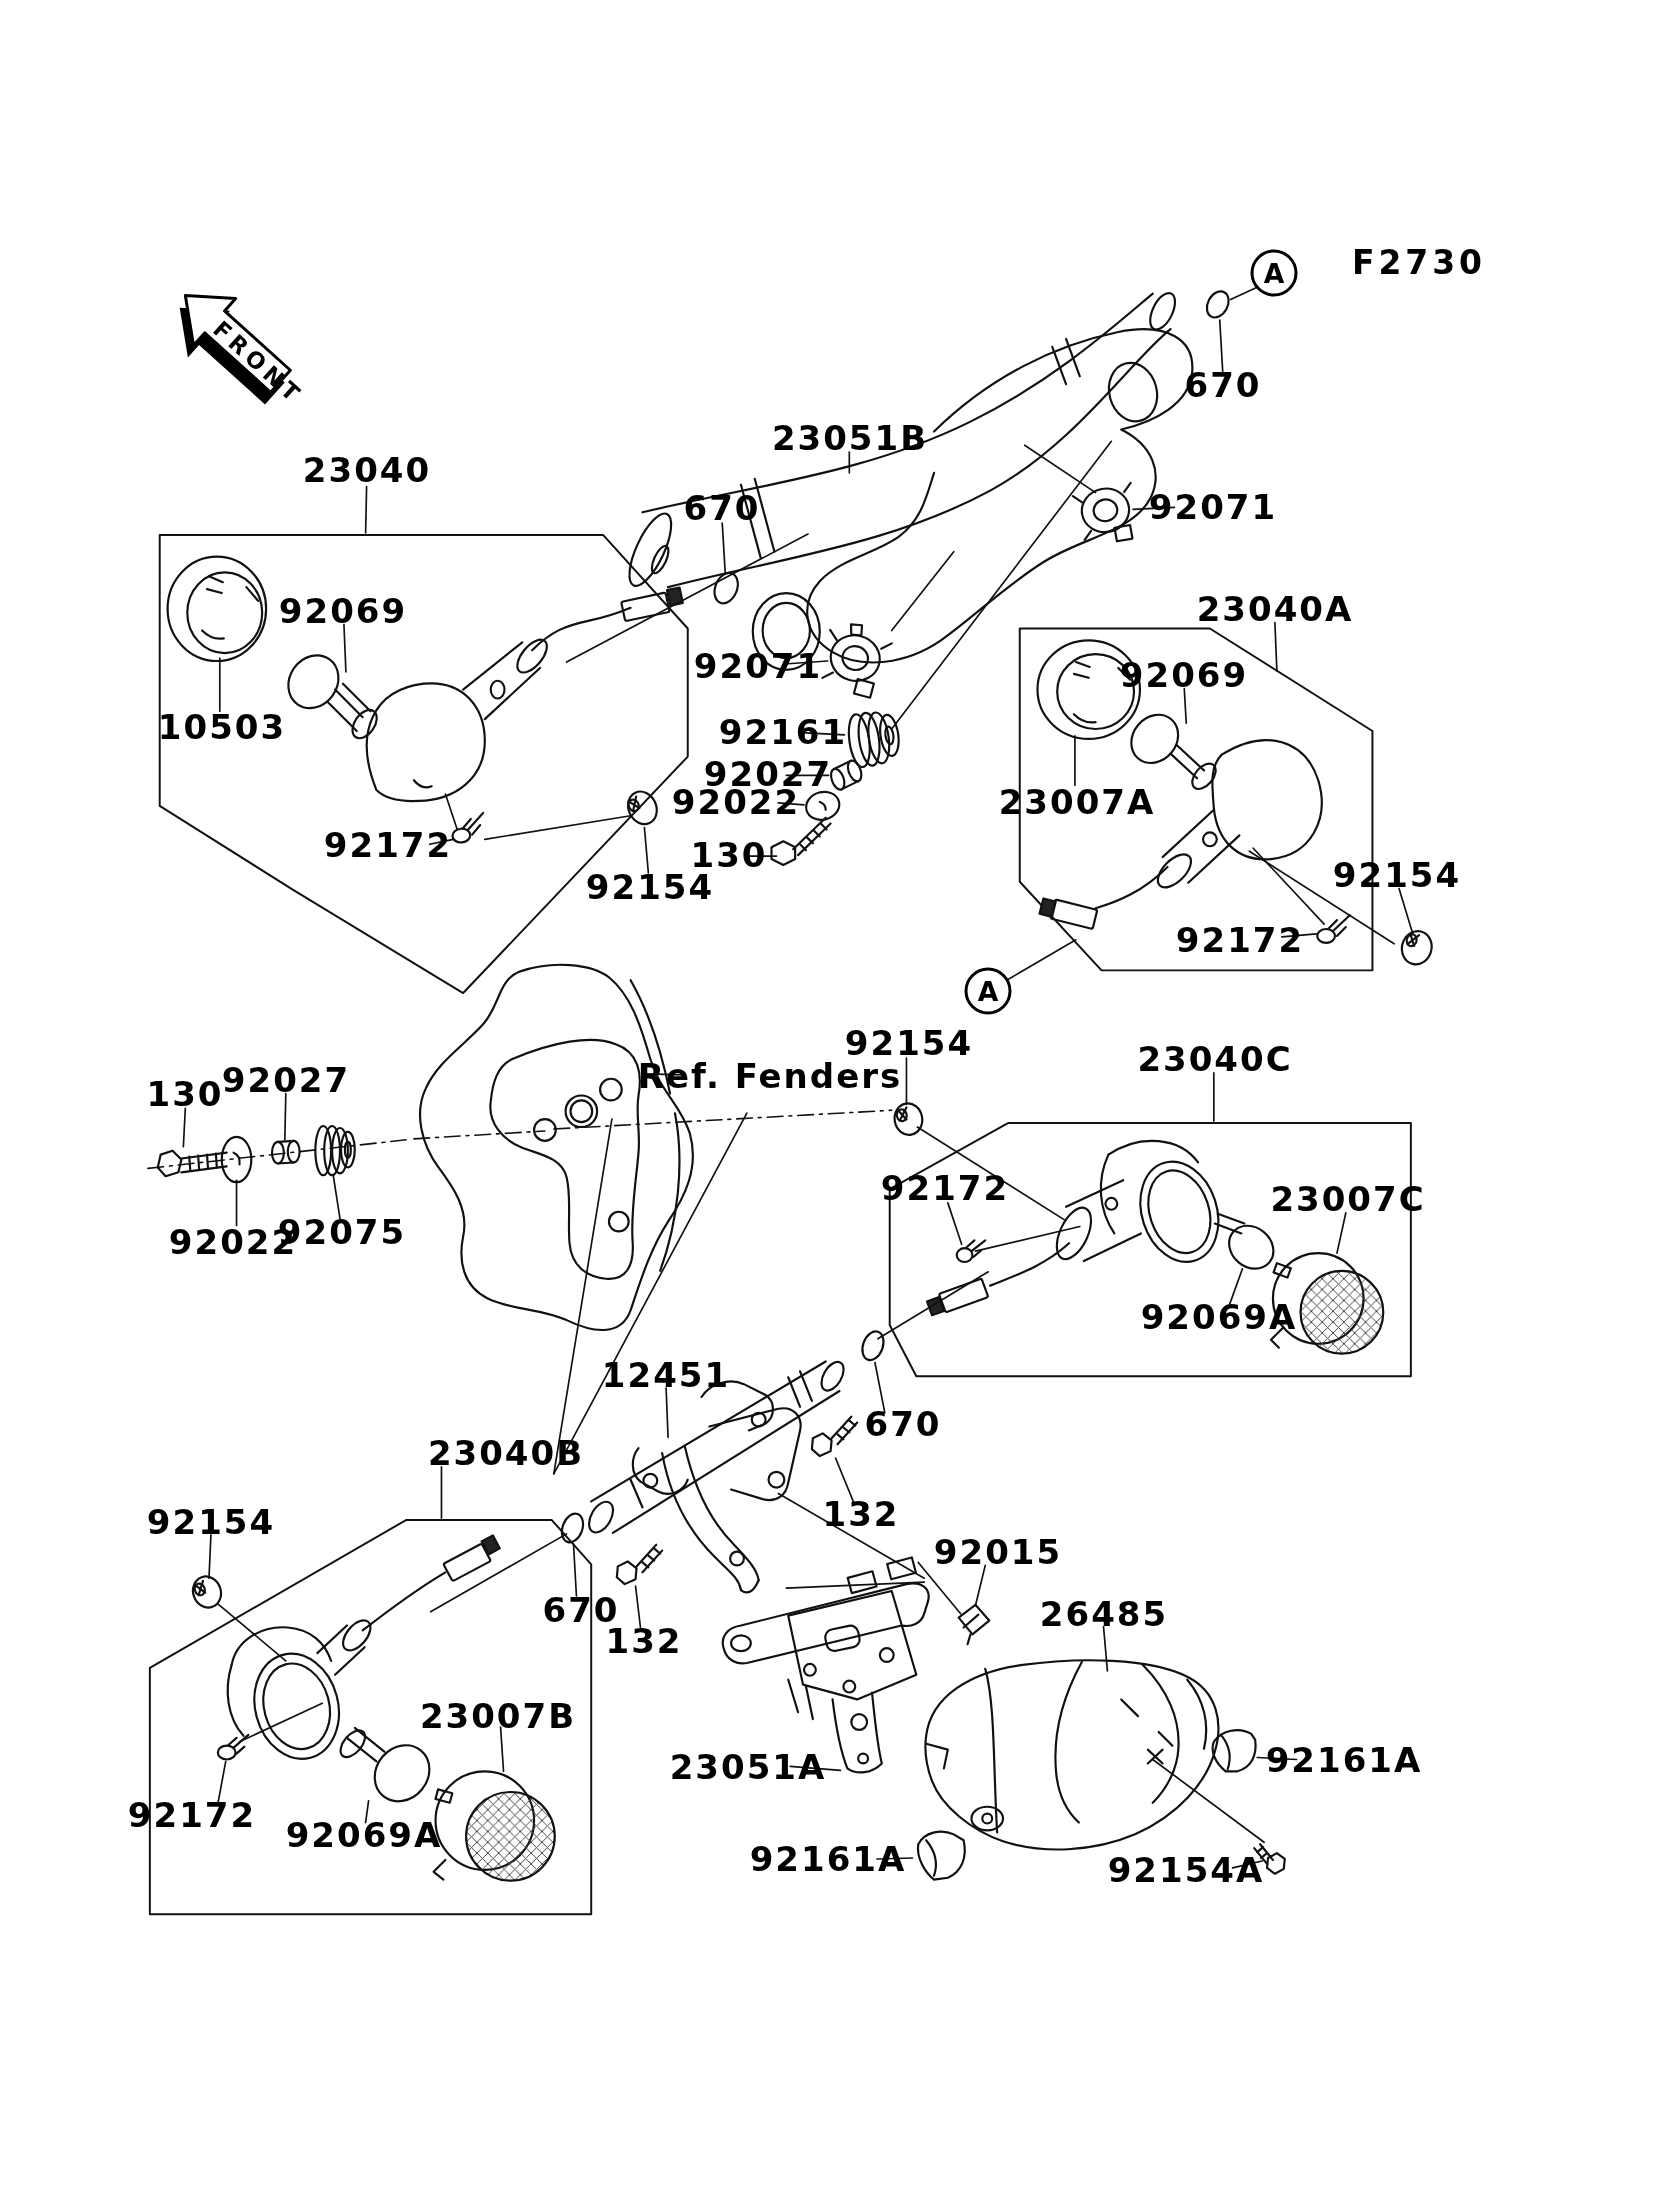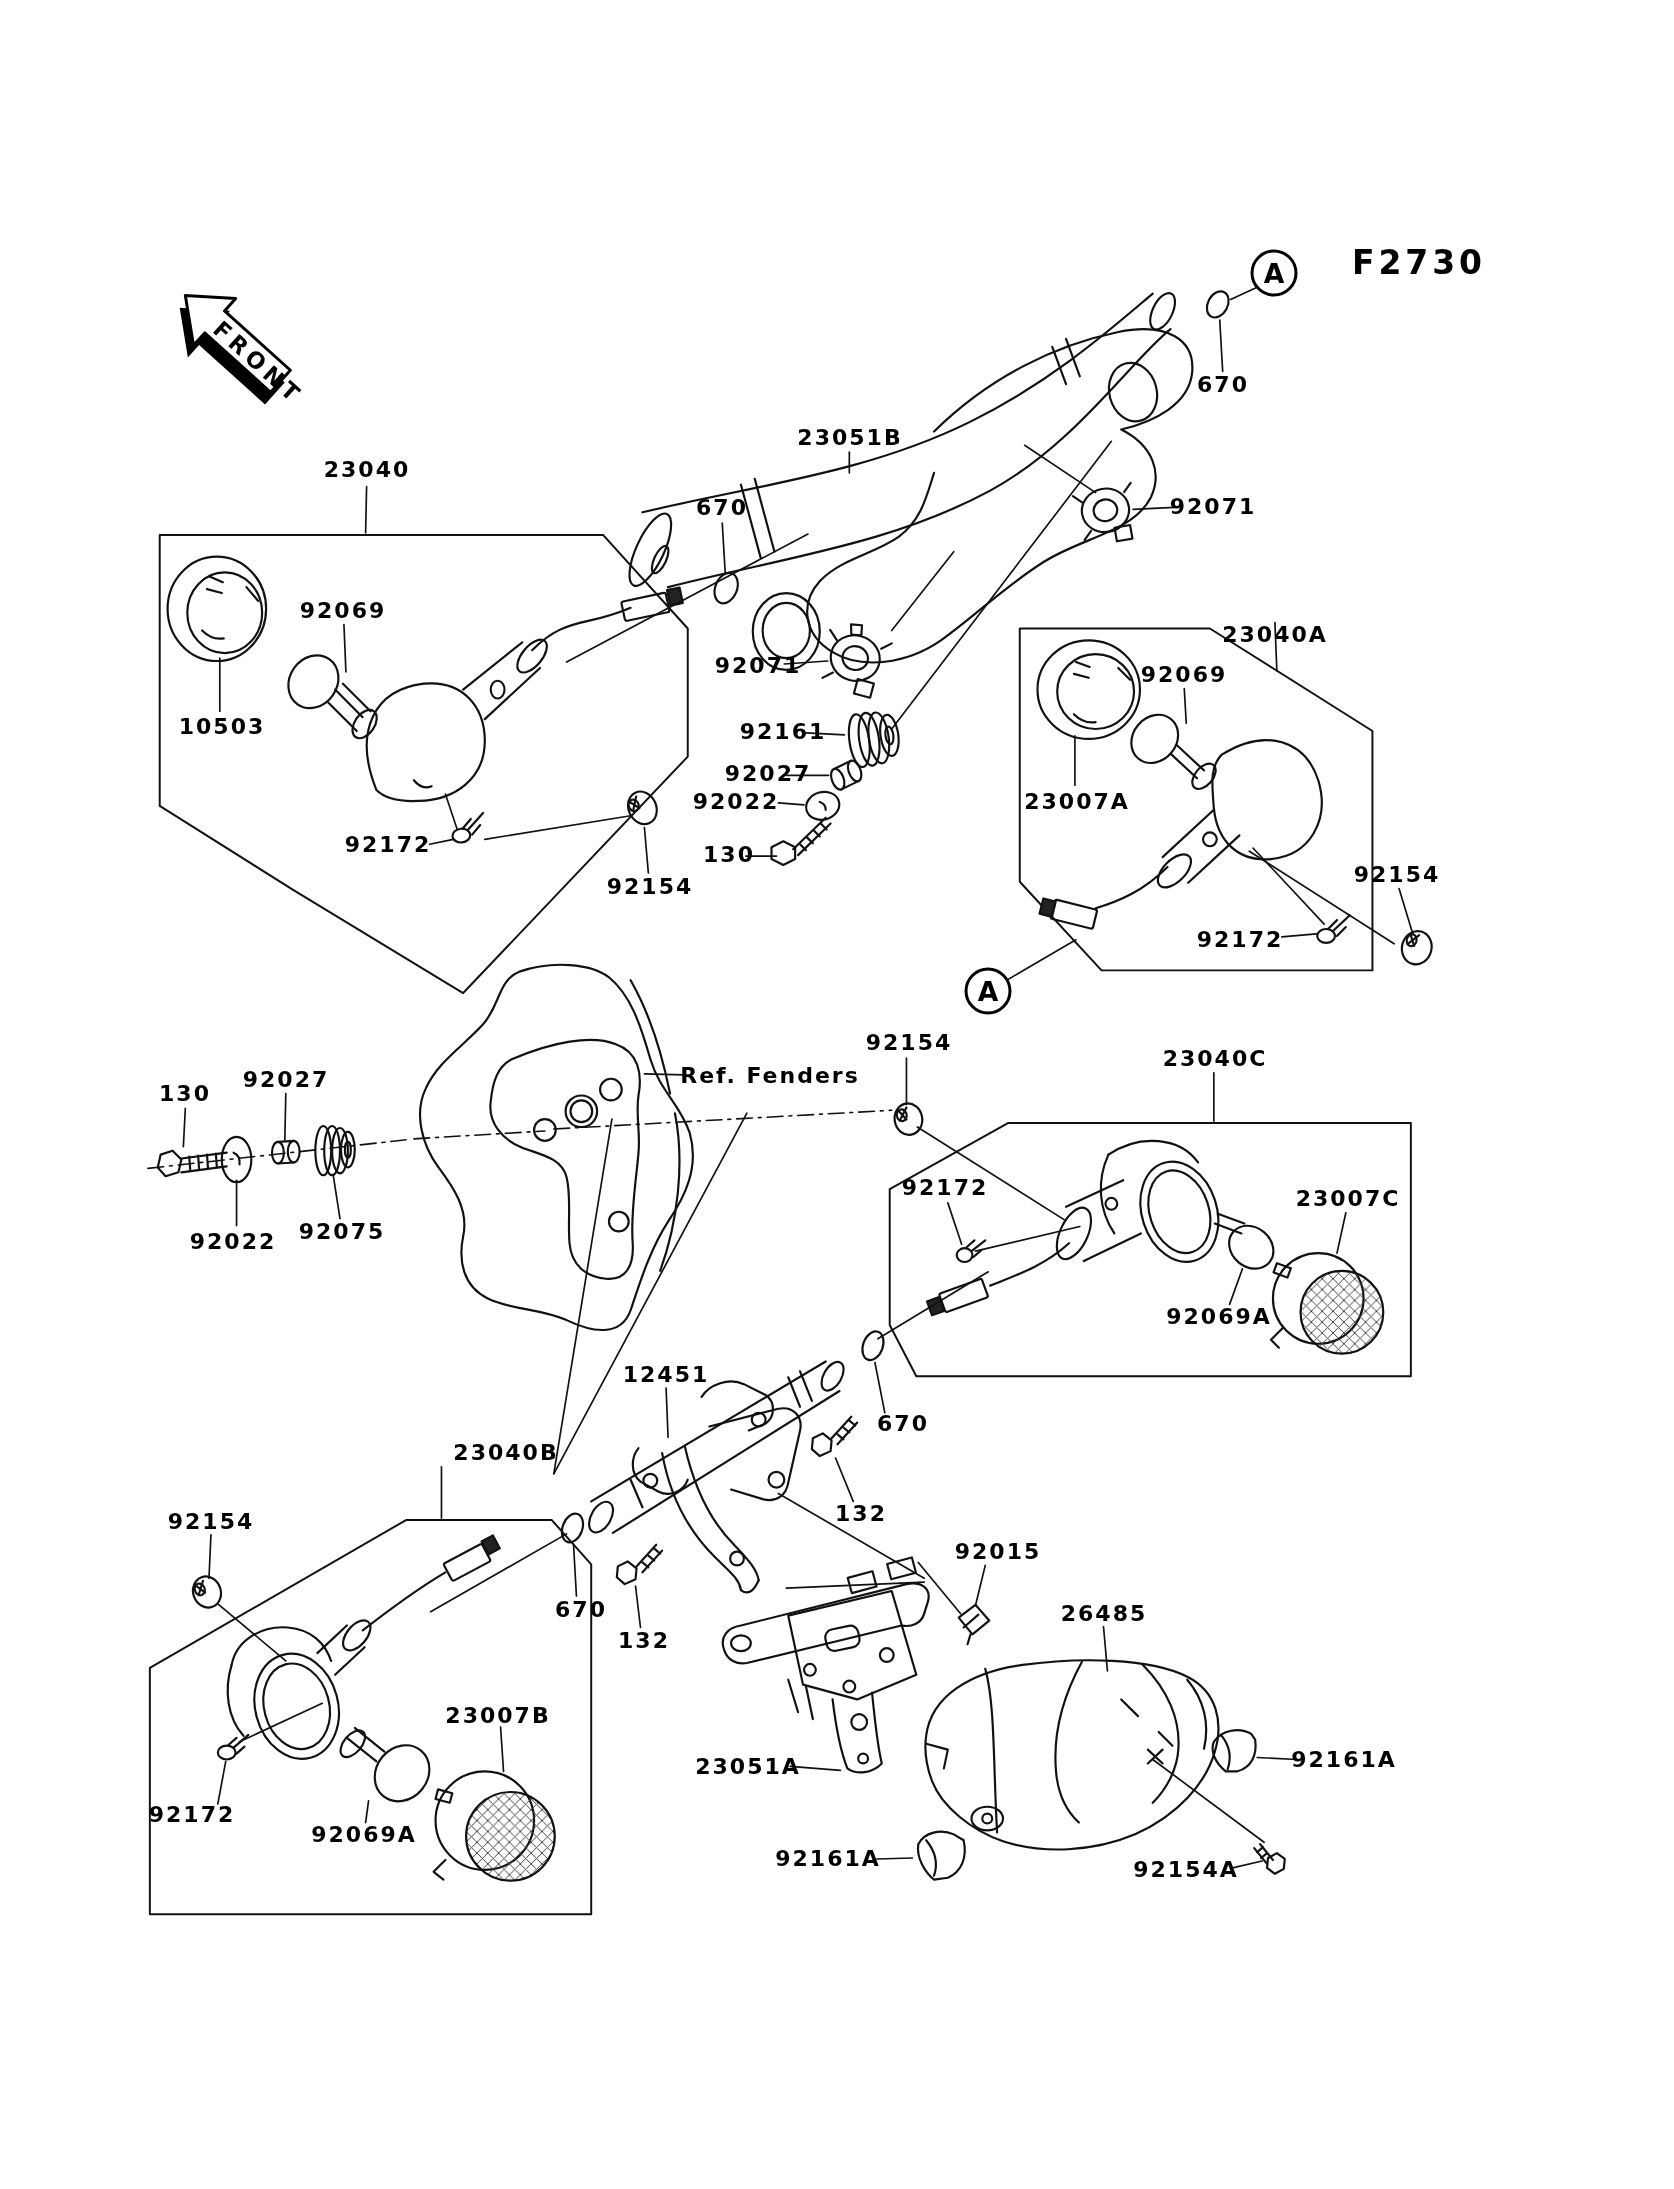--- a/index.html
+++ b/index.html
@@ -3,21 +3,21 @@
 <meta charset="utf-8">
 <style>
   html,body{margin:0;padding:0;background:#fff}
   .stage{position:relative;width:1675px;height:2190px;background:#fff;overflow:hidden;
          font-family:"DejaVu Sans","Liberation Sans",sans-serif;color:#000}
   .stage > svg{position:absolute;left:0;top:0}
   .ln{stroke:#111;fill:none;stroke-width:2.2;stroke-linecap:round;stroke-linejoin:round}
   .thin{stroke-width:1.7}
   .boxln{stroke-width:2}
   .axis{stroke-width:1.6;stroke-dasharray:16 6 3 6}
-  .part-label{position:absolute;transform:translate(-50%,-50%);font-weight:bold;font-size:22px;
+  .part-label{position:absolute;transform:translate(-50%,-50%);font-weight:bold;font-size:34px;
               letter-spacing:2px;white-space:nowrap;line-height:1}
   .fig-code{position:absolute;left:1419px;top:262px;transform:translate(-50%,-50%);
             font-weight:bold;font-size:33px;letter-spacing:3.9px}
   .view-marker{position:absolute;width:41px;height:41px;border:3px solid #000;border-radius:50%;
                display:flex;align-items:center;justify-content:center;font-weight:bold;font-size:26.6px;
                transform:translate(-50%,-50%);background:#fff}
   .vm-top{left:1274px;top:273px}
   .vm-bottom{left:988px;top:991px}
   .front-text{font-weight:bold;font-size:23px;letter-spacing:5px;fill:#000;
               font-family:"DejaVu Sans","Liberation Sans",sans-serif}
@@ -454,21 +454,21 @@
       <div class="part-label" style="left: 1213px; top: 507px;">92071</div>
       <div class="part-label" style="left: 758px; top: 666px;">92071</div>
       <div class="part-label" style="left: 343px; top: 611px;">92069</div>
       <div class="part-label" style="left: 222px; top: 727px;">10503</div>
       <div class="part-label" style="left: 783px; top: 732px;">92161</div>
       <div class="part-label" style="left: 768px; top: 774px;">92027</div>
       <div class="part-label" style="left: 736px; top: 802px;">92022</div>
       <div class="part-label" style="left: 729px; top: 855px;">130</div>
       <div class="part-label" style="left: 650px; top: 887px;">92154</div>
       <div class="part-label" style="left: 388px; top: 845px;">92172</div>
-      <div class="part-label" style="left: 1275px; top: 609px; margin-top: 26px;">23040A</div>
+      <div class="part-label" style="left: 1275px; top: 609px;">23040A</div>
       <div class="part-label" style="left: 1184px; top: 675px;">92069</div>
       <div class="part-label" style="left: 1077px; top: 802px;">23007A</div>
       <div class="part-label" style="left: 1397px; top: 875px;">92154</div>
       <div class="part-label" style="left: 1240px; top: 940px;">92172</div>
       <div class="part-label" style="left: 185px; top: 1094px;">130</div>
       <div class="part-label" style="left: 286px; top: 1080px;">92027</div>
       <div class="part-label" style="left: 233px; top: 1242px;">92022</div>
       <div class="part-label" style="left: 342px; top: 1232px;">92075</div>
       <div class="part-label" style="left: 770px; top: 1076px;">Ref. Fenders</div>
       <div class="part-label" style="left: 909px; top: 1043px;">92154</div>

